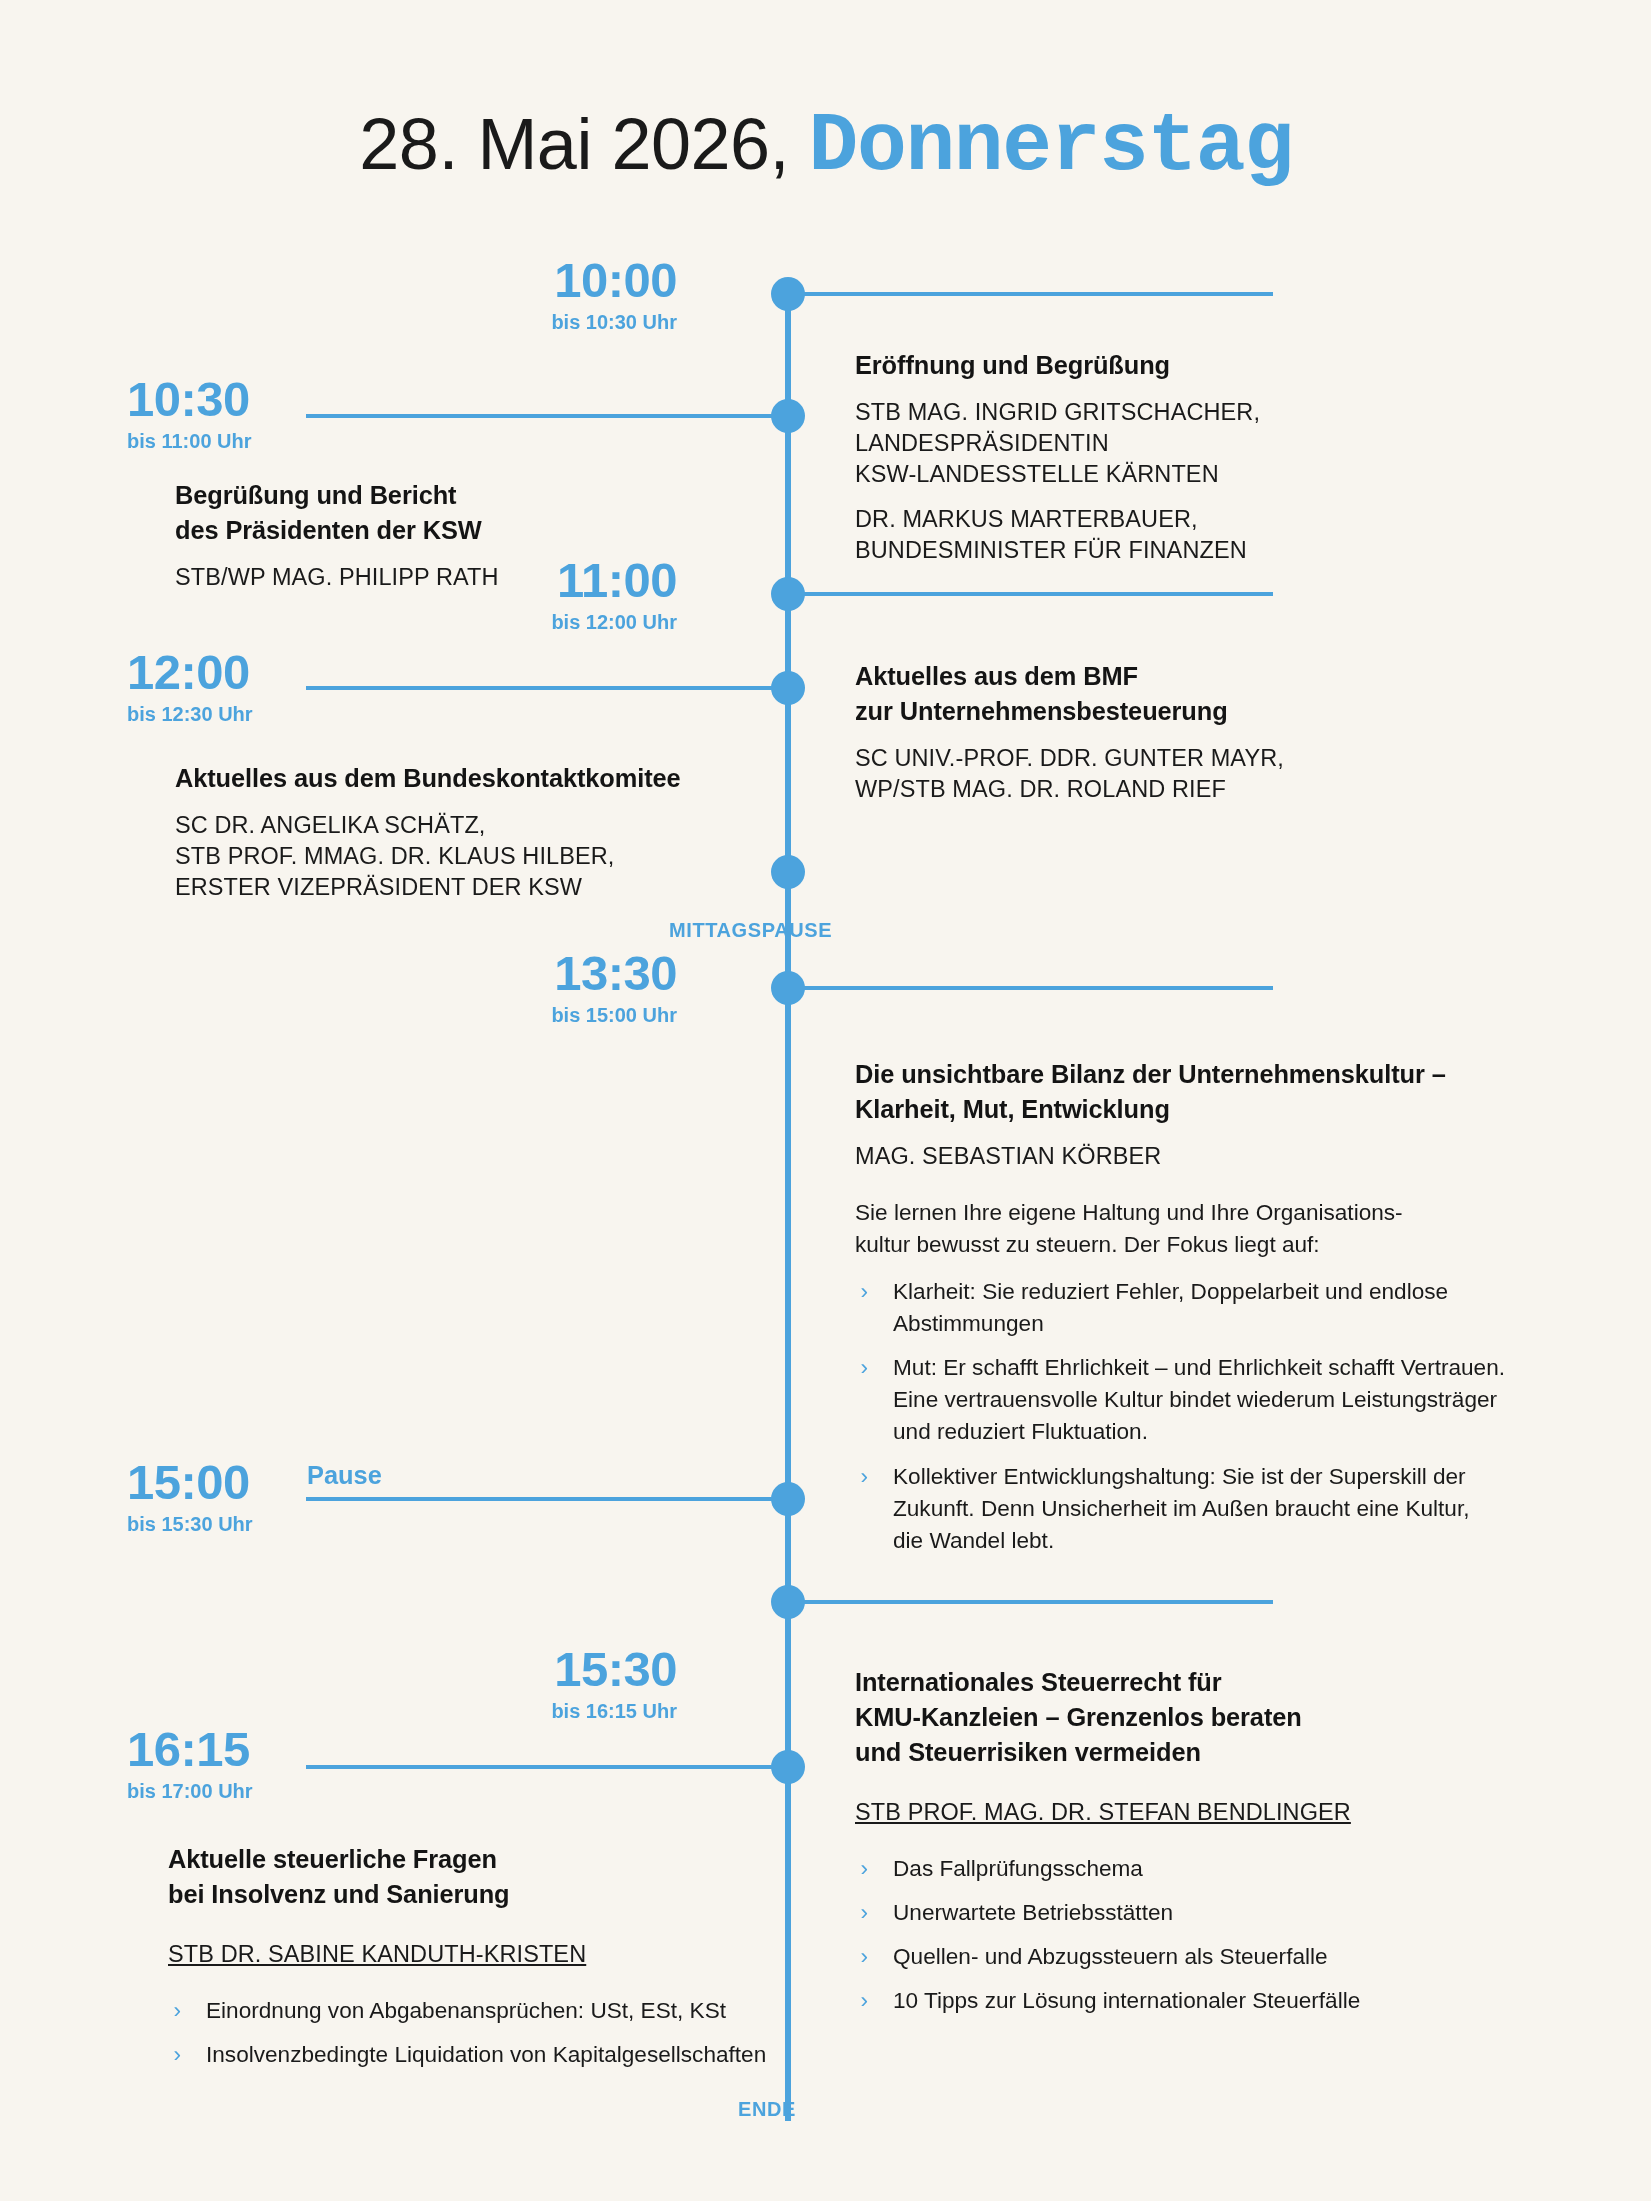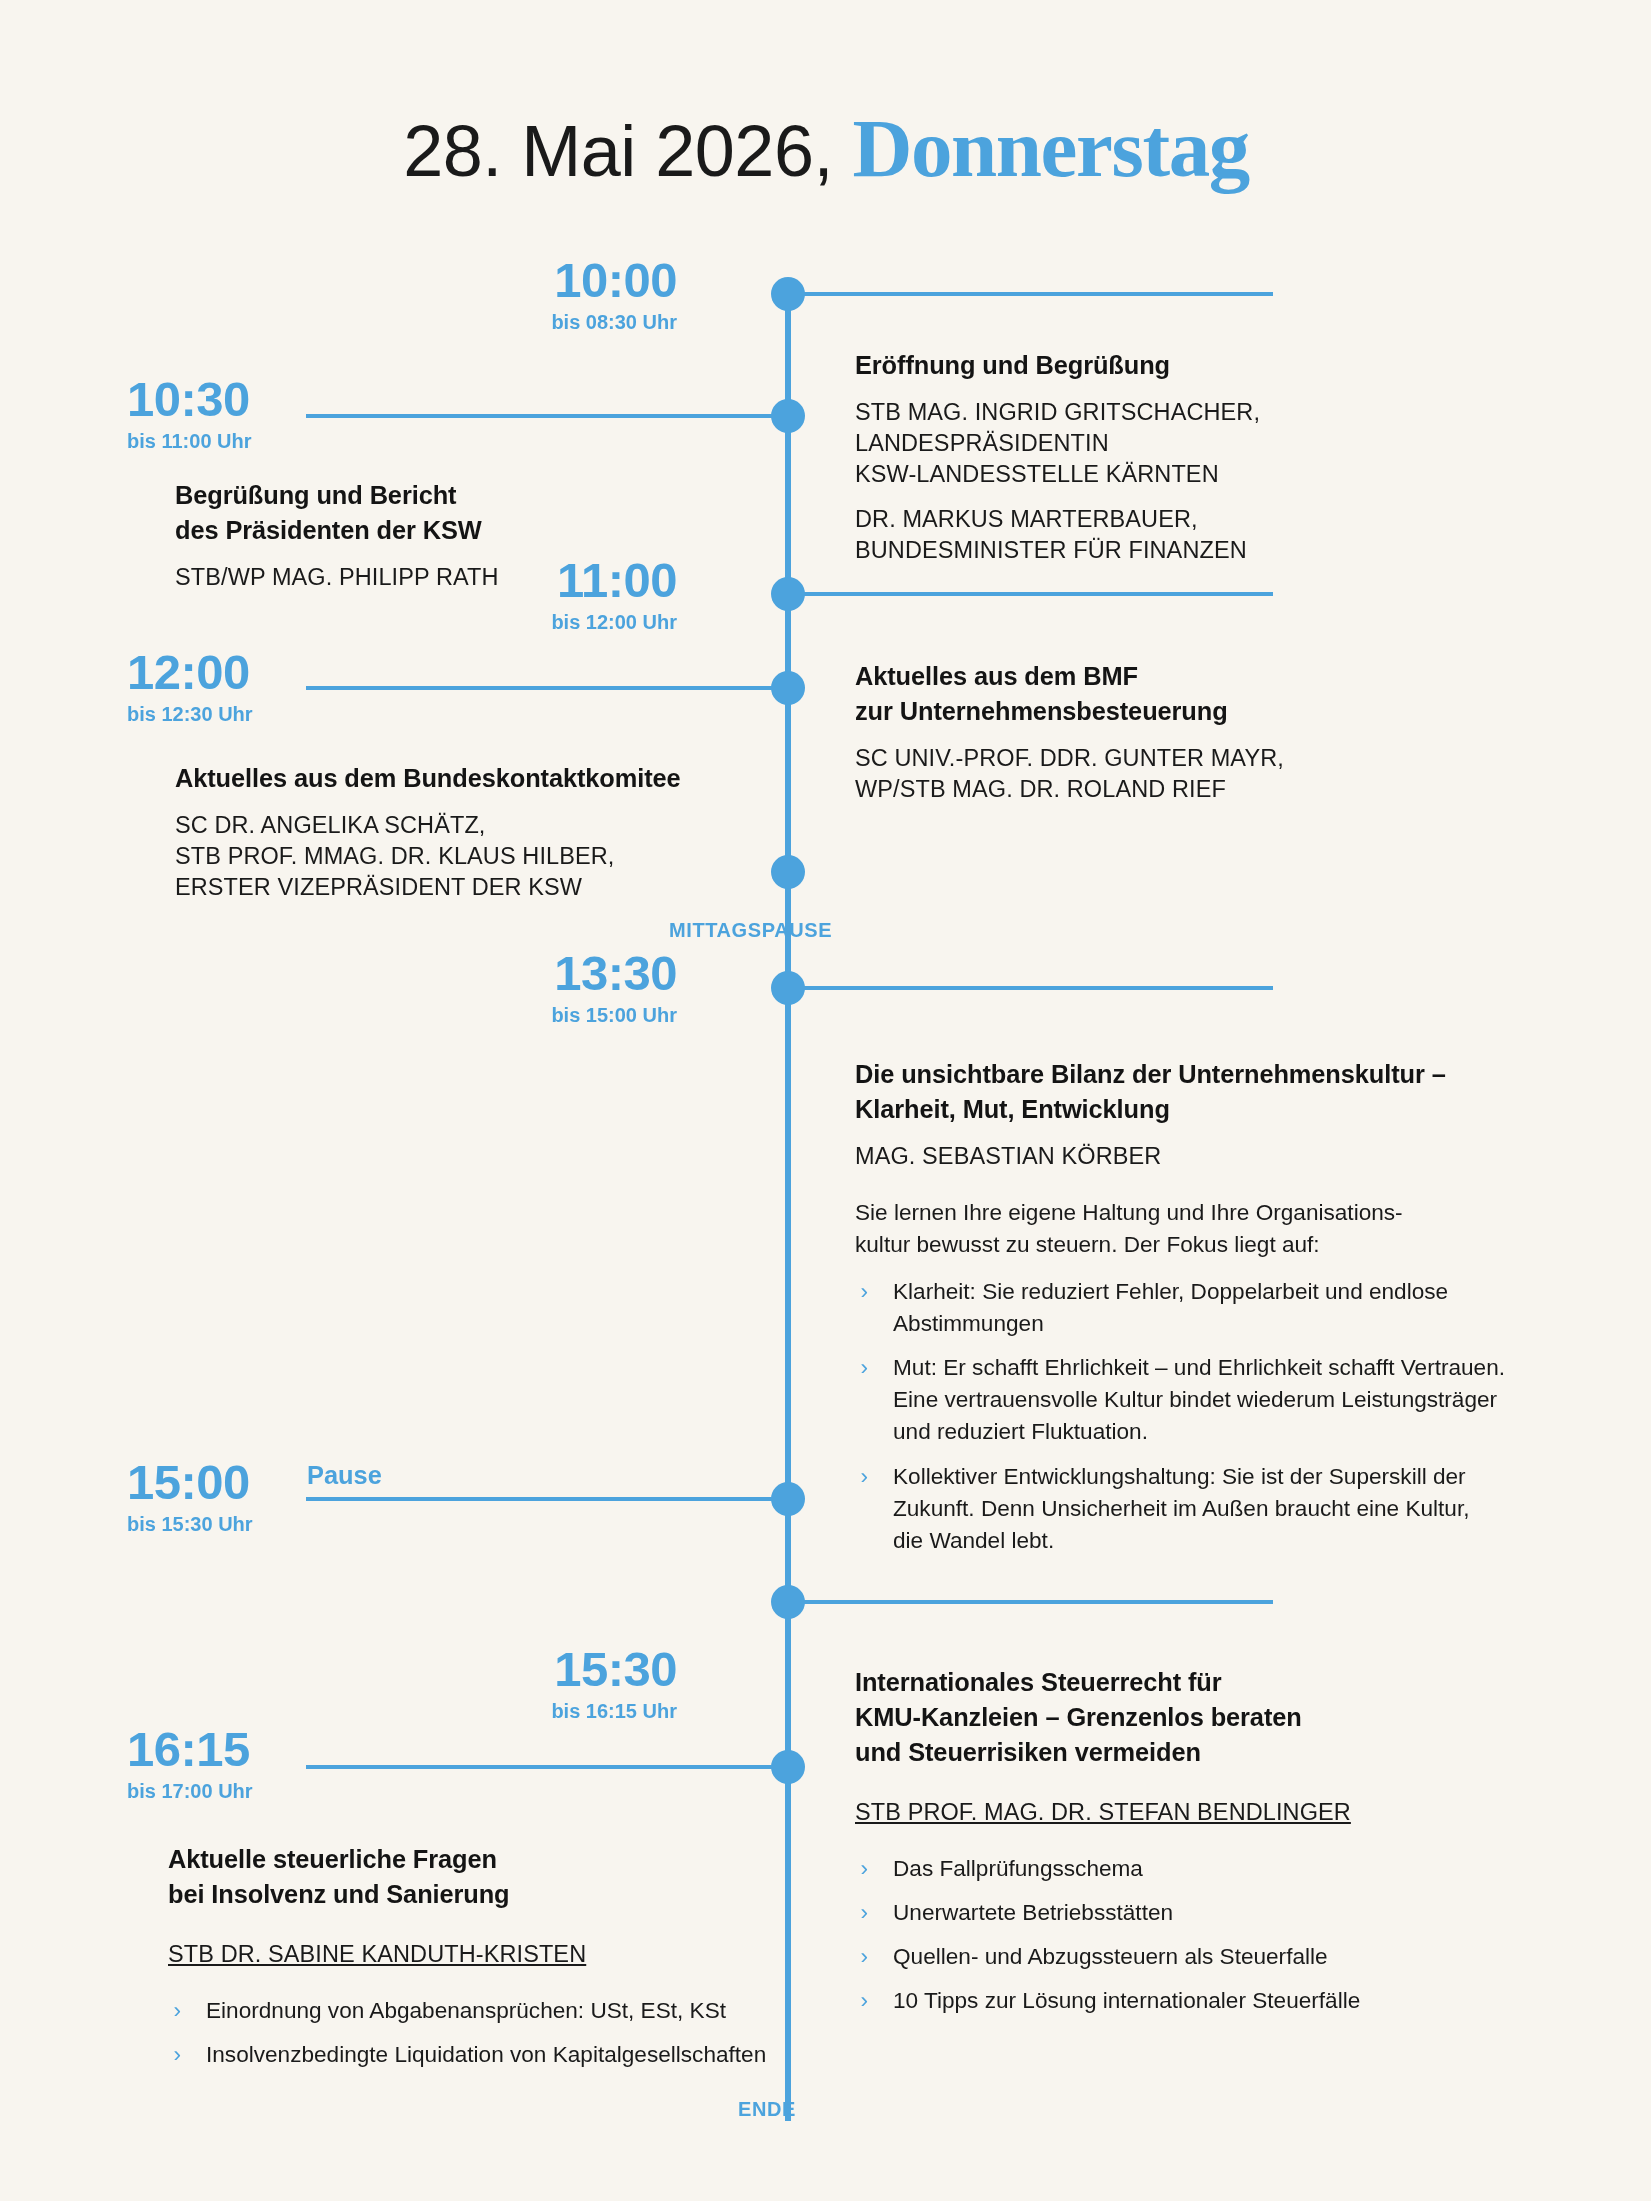--- a/index.html
+++ b/index.html
@@ -33,21 +33,21 @@
     font-weight: 300;
     letter-spacing: -0.5px;
     color: #1a1a1a;
     font-family: "Liberation Sans", sans-serif;
   }
   .h-day {
     font-size: 83px;
     font-weight: 700;
     letter-spacing: -1.4px;
     color: #4ca3dd;
-    font-family: Liberation Serif, serif;
+    font-family: Liberation Mono, monospace;
   }
 
   
   #spine {
     position: absolute;
     left: 785px;
     top: 294px;
     width: 5.6px;
     height: 1827px;
     background: #4ca3dd;
@@ -174,21 +174,21 @@
   <div class="connector" style="left:802px; top:986px; width:471px"></div>
   <div class="connector" style="left:802px; top:1600px; width:471px"></div>
 
   <div class="connector" style="left:306px; top:414px;  width:482px"></div>
   <div class="connector" style="left:306px; top:686px;  width:482px"></div>
   <div class="connector" style="left:306px; top:1497px; width:482px"></div>
   <div class="connector" style="left:306px; top:1765px; width:482px"></div>
 
   <div class="timebox right" style="right:975px; top:256px; width:282px">
     <div class="time-big">10:00</div>
-    <div class="time-sub">bis 08:30 Uhr</div>
+    <div class="time-sub">bis 10:30 Uhr</div>
   </div>
 
   <div class="timebox" style="left:127px; top:375px; width:282px">
     <div class="time-big">10:30</div>
     <div class="time-sub">bis 11:00 Uhr</div>
   </div>
 
   <div class="timebox right" style="right:975px; top:556px; width:282px">
     <div class="time-big">11:00</div>
     <div class="time-sub">bis 12:00 Uhr</div>

